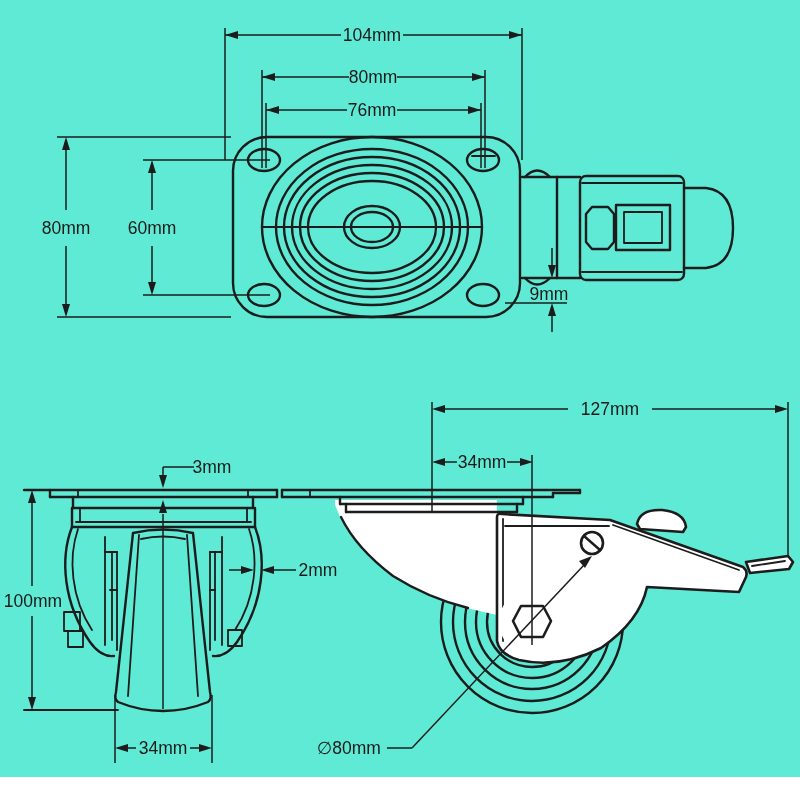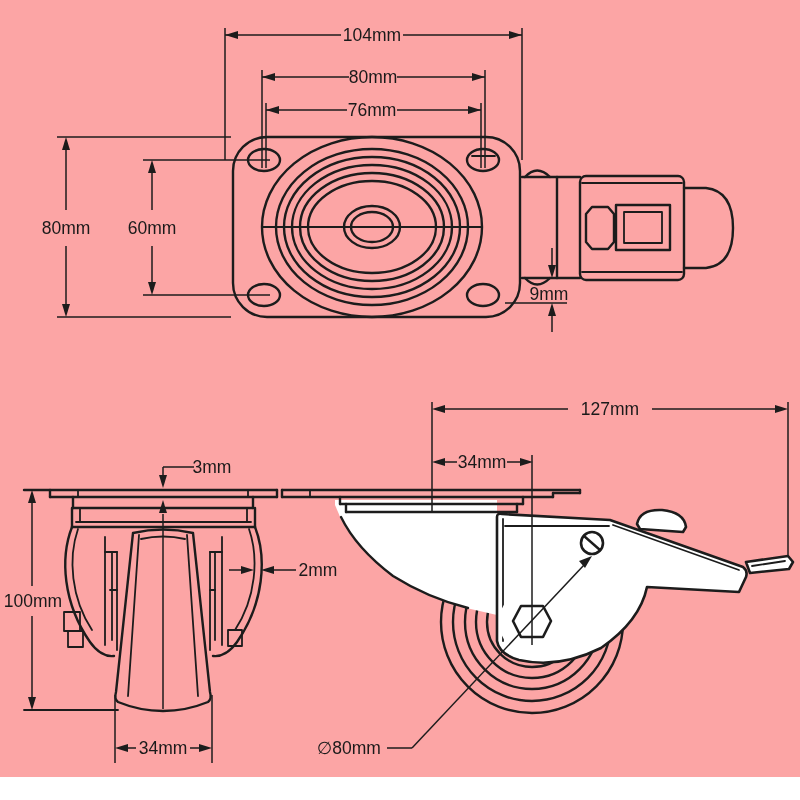--- a/index.html
+++ b/index.html
@@ -1,16 +1,16 @@
 <!DOCTYPE html>
 <html><head>
 <meta charset="utf-8">
 <style>
   html,body{margin:0;padding:0;background:#ffffff;}
-  #canvas{width:800px;height:777px;position:relative;background:#fca5a5;overflow:hidden;}
+  #canvas{width:800px;height:777px;position:relative;background:#5eead4;overflow:hidden;}
   svg{display:block;}
   .ln{stroke:#1c1c1c;fill:none;stroke-width:2.4;stroke-linecap:round;stroke-linejoin:round;}
   .ln2{stroke:#1c1c1c;fill:none;stroke-width:1.8;stroke-linecap:round;stroke-linejoin:round;}
   .dim{stroke:#1c1c1c;fill:none;stroke-width:1.5;stroke-linecap:butt;}
   .arr{fill:#1c1c1c;stroke:none;}
   .wh{fill:#ffffff;}
   .whln{fill:#ffffff;stroke:#1c1c1c;stroke-width:2.6;stroke-linejoin:round;}
   text{font-family:"Liberation Sans","DejaVu Sans",sans-serif;font-size:17.5px;fill:#1a1a1a;text-anchor:middle;}
 </style>
 </head>

